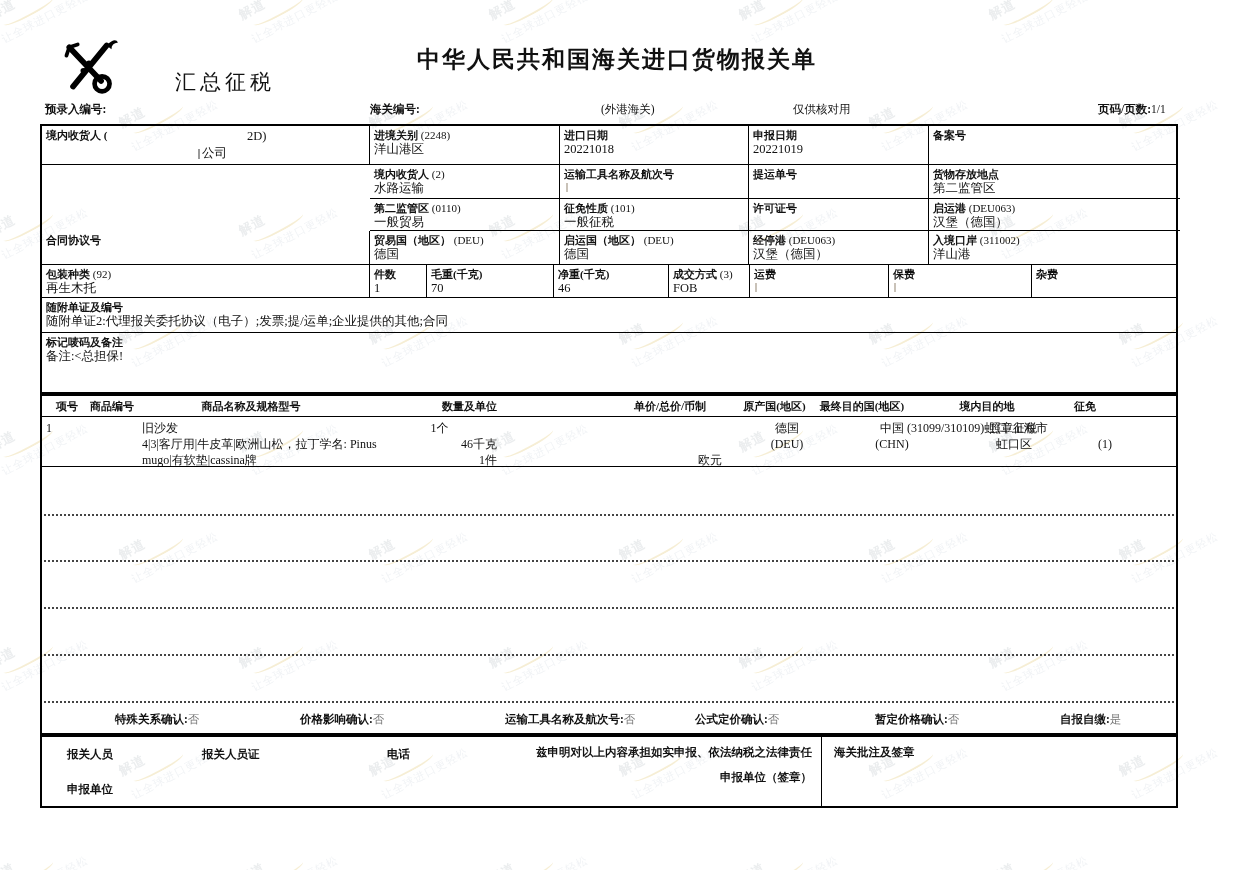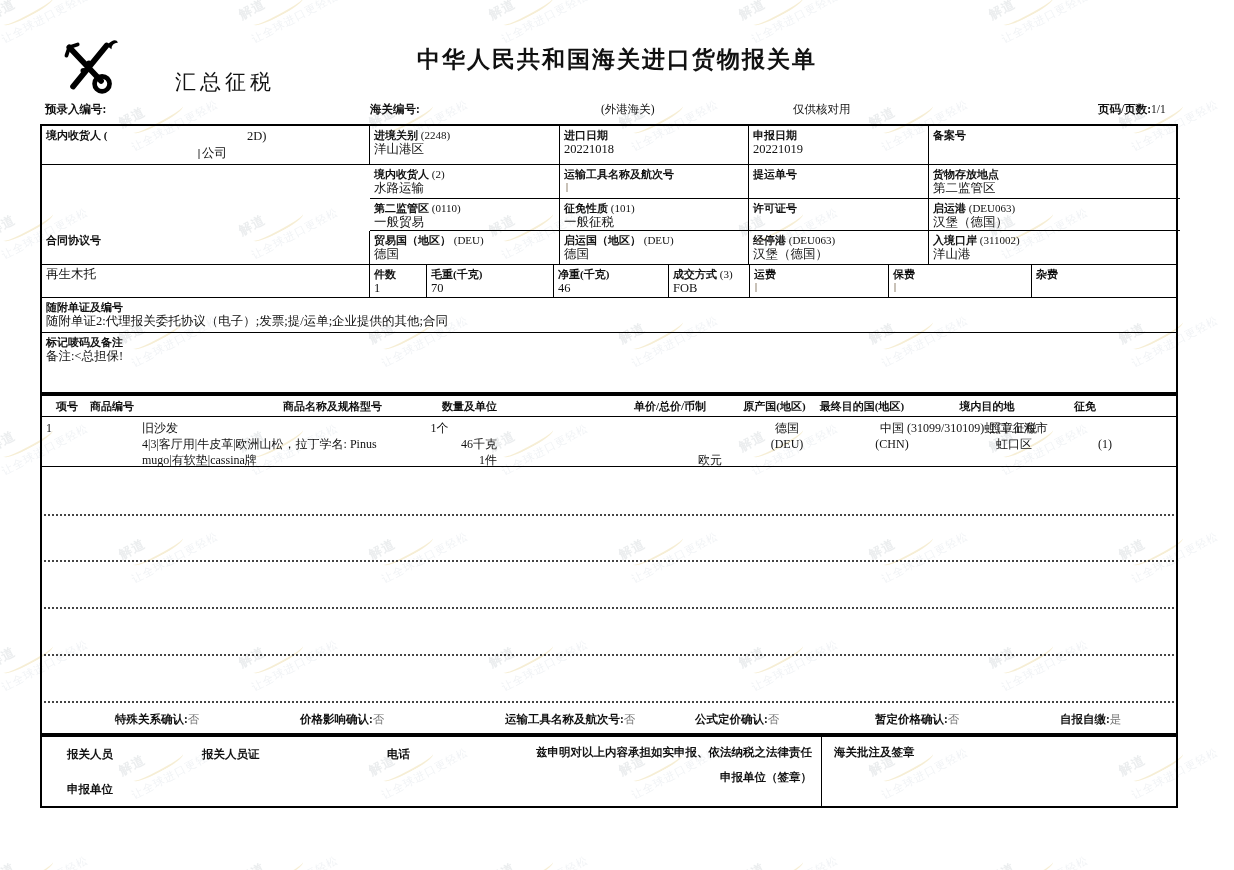--- a/index.html
+++ b/index.html
@@ -200,20 +200,21 @@
         <div class="val">汉堡（德国）</div>
       </div>
       <div class="cell last" style="left:887px;width:251px">
         <div class="lbl"><span class="b">入境口岸</span> <span class="code">(311002)</span></div>
         <div class="val">洋山港</div>
       </div>
     </div>
 
     <div class="row rb" style="top:139px;height:33px">
       <div class="cell" style="left:0;width:328px">
+        <div class="lbl"><span class="b">包装种类</span> <span class="code">(92)</span></div>
         <div class="val">再生木托</div>
       </div>
       <div class="cell" style="left:328px;width:57px">
         <div class="lbl b">件数</div>
         <div class="val">1</div>
       </div>
       <div class="cell" style="left:385px;width:127px">
         <div class="lbl b">毛重(千克)</div>
         <div class="val">70</div>
       </div>
@@ -250,21 +251,21 @@
         <div class="lbl b">标记唛码及备注</div>
         <div class="val">备注:&lt;总担保!</div>
       </div>
     </div>
   </div>
 
   <div id="goods-box" class="box">
     <div class="ghead">
       <span style="left:14px">项号</span>
       <span style="left:48px">商品编号</span>
-      <span style="left:110px;width:230px;text-align:right">商品名称及规格型号</span>
+      <span style="left:94px;width:230px;text-align:center">商品名称及规格型号</span>
       <span style="left:370px;width:115px;text-align:center">数量及单位</span>
       <span style="left:578px;width:100px;text-align:center">单价/总价/币制</span>
       <span style="left:695px;width:75px;text-align:center">原产国(地区)</span>
       <span style="left:765px;width:110px;text-align:center">最终目的国(地区)</span>
       <span style="left:890px;width:110px;text-align:center">境内目的地</span>
       <span style="left:1008px;width:70px;text-align:center">征免</span>
     </div>
 
     <div>
       <div class="gline" style="left:4px;top:24px;width:30px">1</div>

